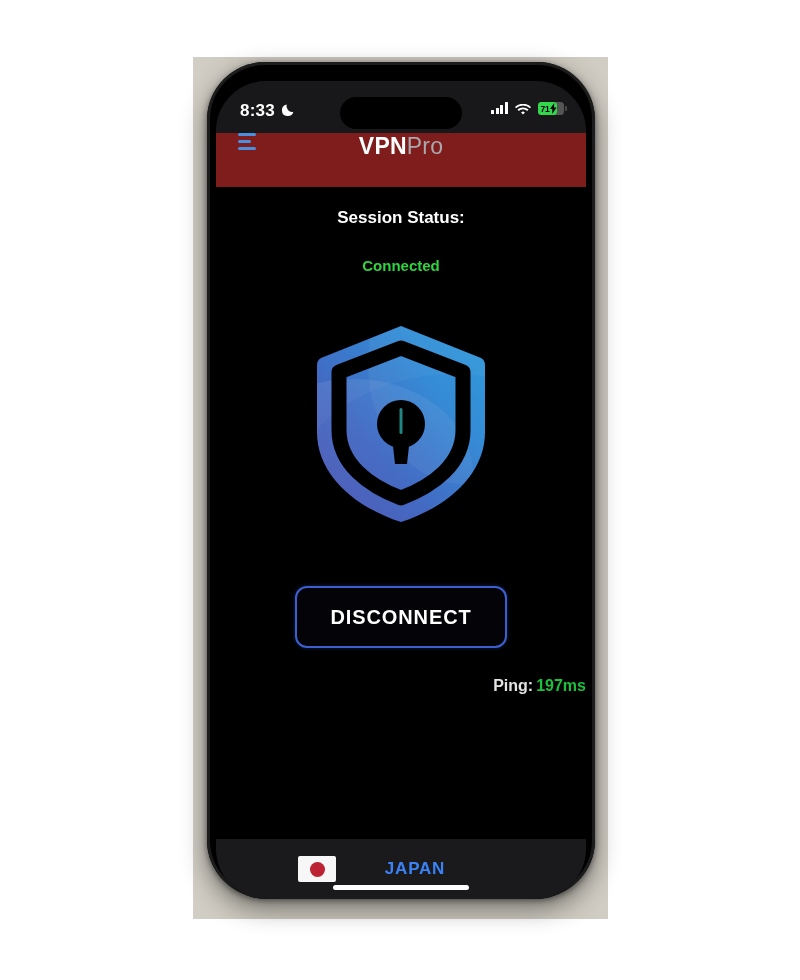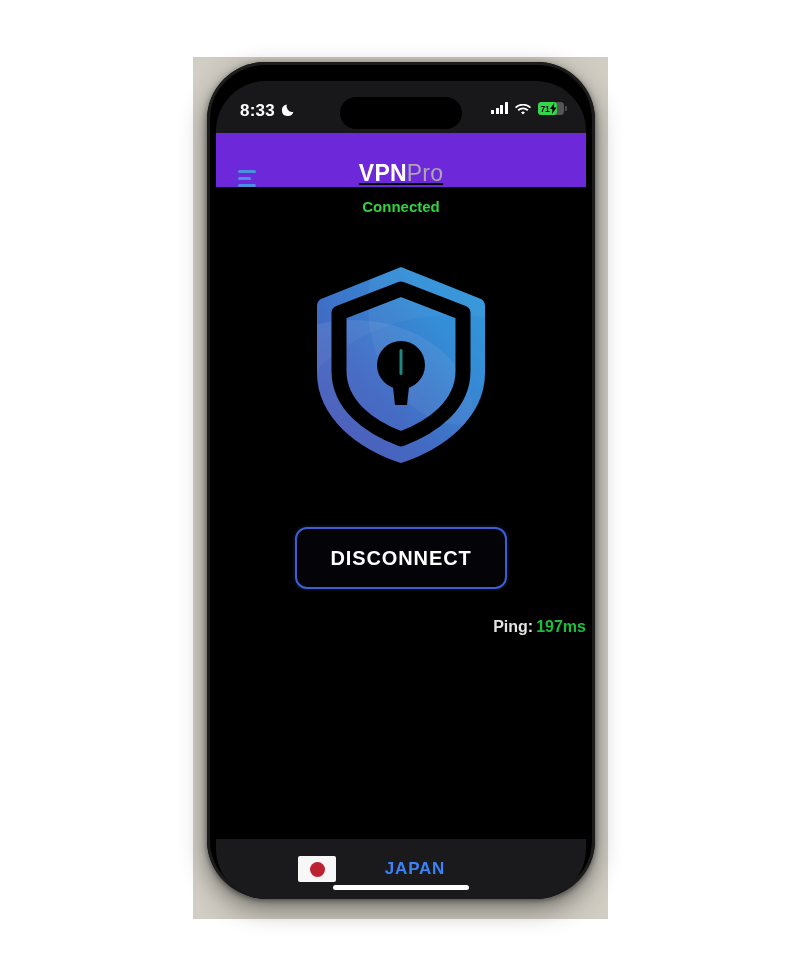--- a/index.html
+++ b/index.html
@@ -175,24 +175,23 @@
     z-index: 5;
   }
 
   
   .app-header {
     position: absolute;
     left: 0;
     top: 52px;
     width: 370px;
     height: 54px;
-    background: #6d28d9;
-    display: flex;
-    align-items: flex-end;
-    text-decoration: underline;
+    background: #7f1d1d;
+    display: flex;
+    align-items: flex-start;
   }
   .hamburger {
     position: absolute;
     left: 22px;
     display: flex;
     flex-direction: column;
     gap: 4px;
     cursor: pointer;
   }
   .hamburger span {
@@ -231,21 +230,21 @@
   }
 
   .status-title {
     margin-top: 21px;
     text-align: center;
     color: #ffffff;
     font-size: 17px;
     font-weight: bold;
   }
   .status-value {
-    margin-top: 11px;
+    margin-top: 29px;
     text-align: center;
     color: #2fd43f;
     font-size: 15px;
     font-weight: bold;
   }
 
   .shield-wrap {
     margin-top: 50px;
     display: flex;
     justify-content: center;
@@ -390,20 +389,21 @@
             <span></span>
             <span></span>
         </div>
         <div class="brand">
           <span class="brand-strong">VPN</span><span class="brand-light">Pro</span>
         </div>
       </div>
 
       <div class="app-body">
 
+        <div class="status-title">Session Status:</div>
         <div class="status-value">Connected</div>
 
         <div class="shield-wrap">
           <span>
             <svg width="176" height="200" viewBox="0 0 176 200">
               <defs>
                 <linearGradient id="shieldGrad" x1="0" y1="1" x2="1" y2="0">
                   <stop offset="0%" stop-color="#4a4fb0"></stop>
                   <stop offset="35%" stop-color="#3b63c0"></stop>
                   <stop offset="70%" stop-color="#2b86d4"></stop>

